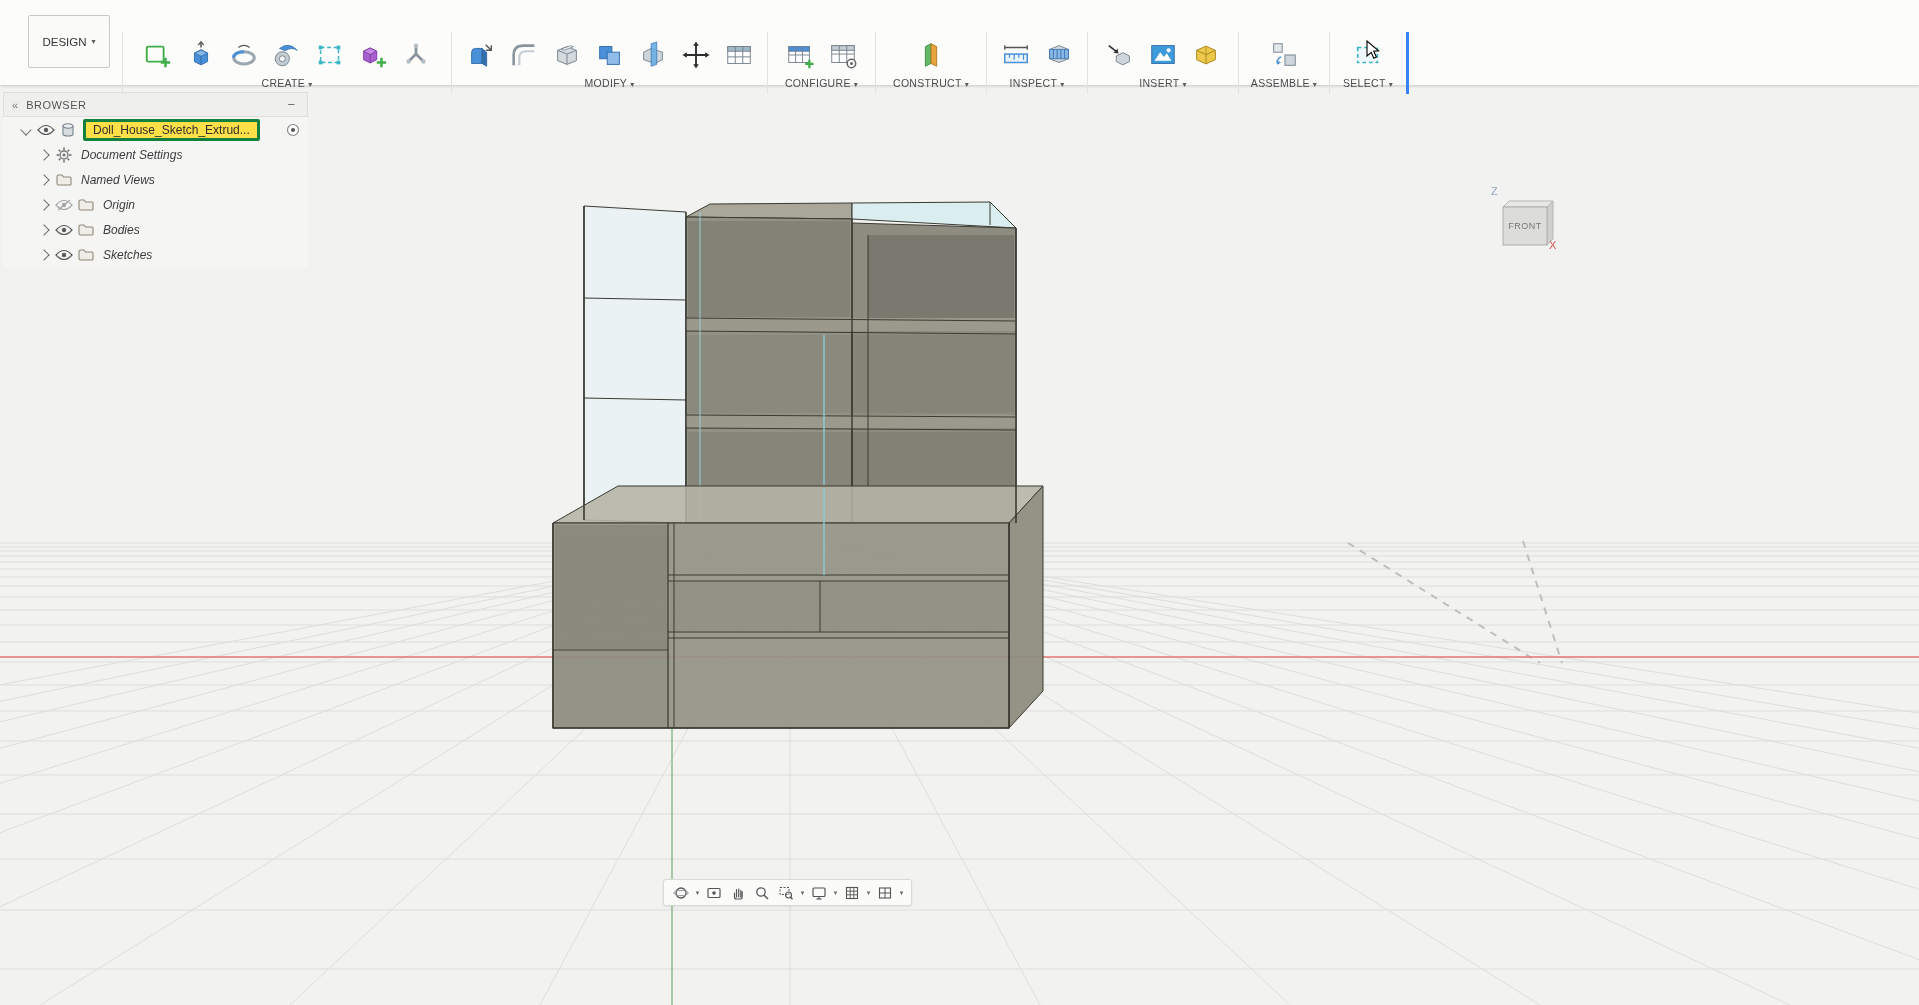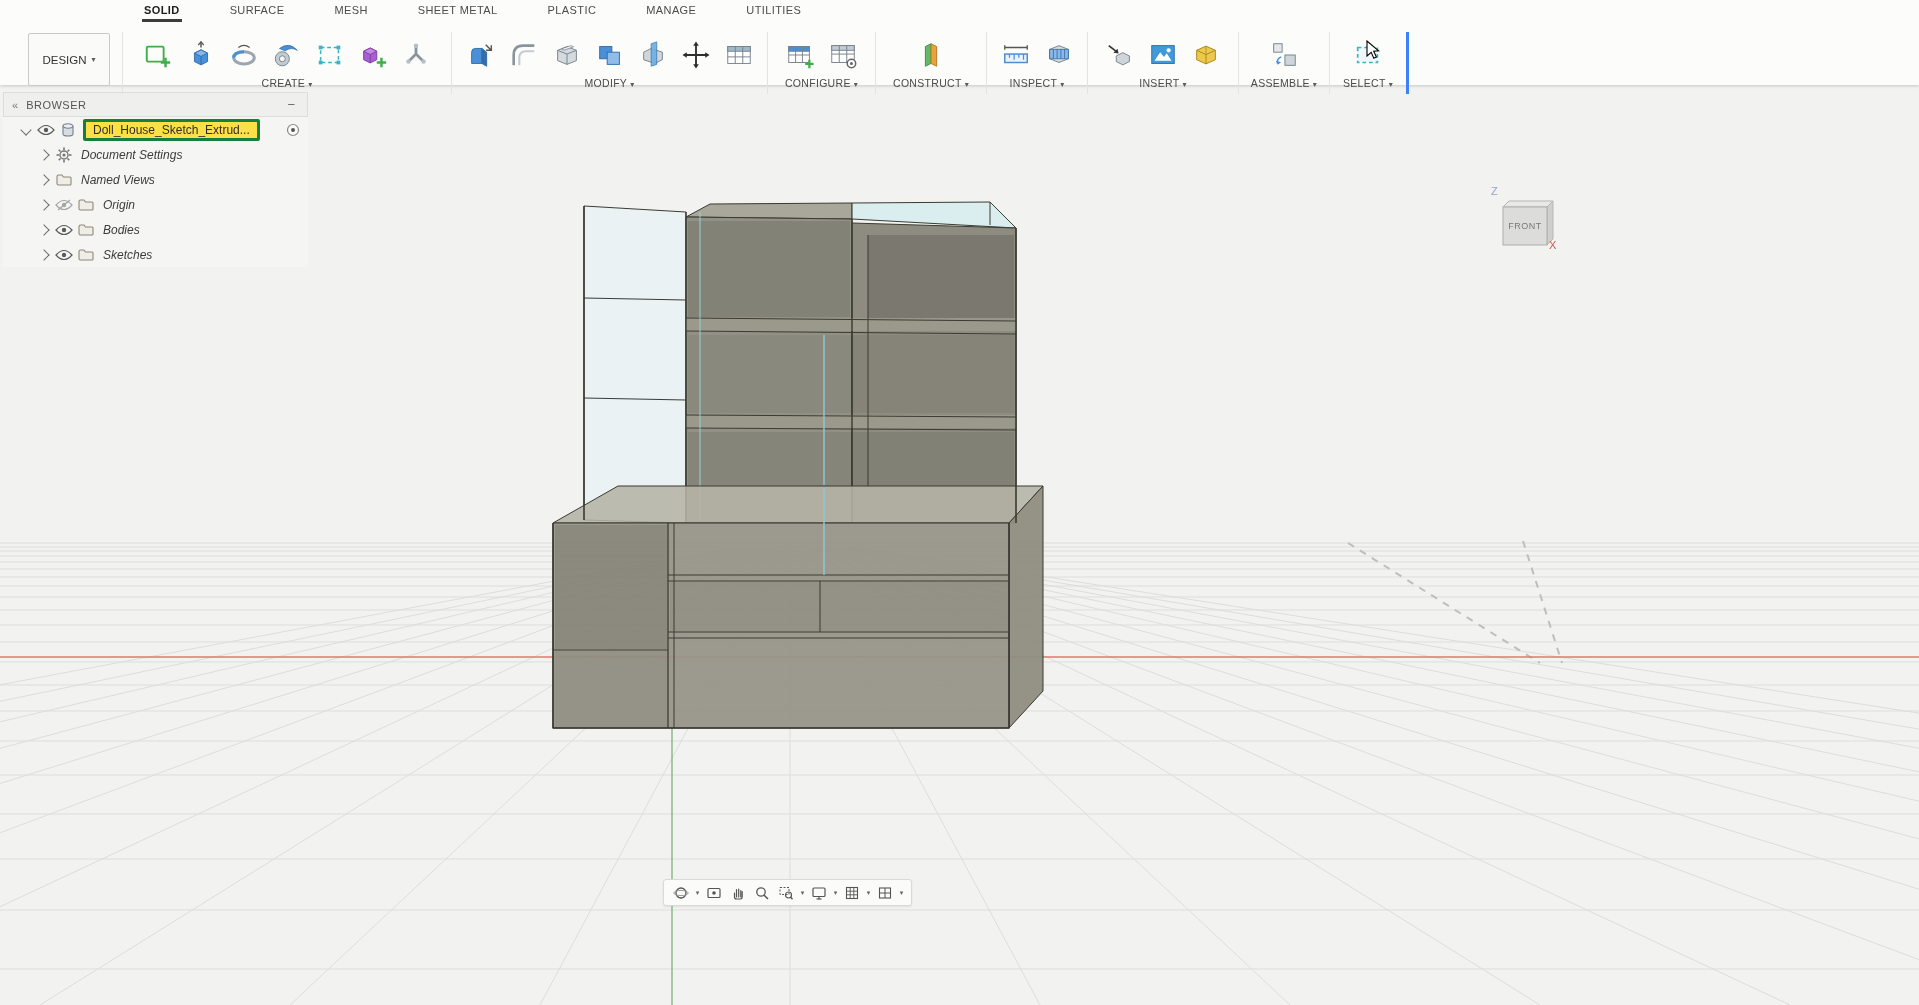--- a/index.html
+++ b/index.html
@@ -4,21 +4,21 @@
 <style>
   html,body{margin:0;padding:0;width:1919px;height:1005px;overflow:hidden;
     font-family:"Liberation Sans", sans-serif;background:#f2f2f0;}
   #app{position:relative;width:1919px;height:1005px;}
 
   
   .topbar{position:absolute;top:0;left:0;right:0;height:85px;background:#fcfcfb;
     box-shadow:0 1px 3px rgba(0,0,0,.18);z-index:10;}
   .design-btn{position:absolute;left:28px;top:15px;width:80px;height:51px;
     border:1px solid #c9c9c7;border-radius:2px;background:#fafaf9;display:flex;
-    align-items:center;justify-content:center;font-size:11.5px;color:#333;cursor:default;margin-top:18px;}
+    align-items:center;justify-content:center;font-size:11.5px;color:#333;cursor:default;}
   .design-btn .caret{margin-left:5px;}
   .tabs{position:absolute;left:142px;top:0;height:22px;display:flex;gap:46px;align-items:stretch;}
   .tab{font-size:11px;color:#4c4c4c;letter-spacing:.4px;display:flex;align-items:center;
     border-bottom:3px solid transparent;padding:0 2px;white-space:nowrap;}
   .tab.active{color:#1d1d1d;border-bottom-color:#3c3c3c;font-weight:bold;}
   .groups{position:absolute;left:122px;top:32px;height:62px;display:flex;}
   .group{border-left:1px solid #e3e3e1;display:flex;flex-direction:column;}
   .group:last-child{border-right:3px solid #3b82f6;}
   .gicons{flex:1;display:flex;align-items:center;justify-content:center;gap:7px;padding-top:1px;}
   .tbtn{width:36px;height:38px;display:flex;align-items:center;justify-content:center;border-radius:2px;}
@@ -72,29 +72,20 @@
 <body>
 
 <div id="app">
 
   <div class="topbar">
     <div class="design-btn">
       <span>DESIGN</span>
       <span class="caret">▾</span>
     </div>
 
-    <div class="tabs">
-      <div class="tab active">SOLID</div>
-      <div class="tab">SURFACE</div>
-      <div class="tab">MESH</div>
-      <div class="tab">SHEET METAL</div>
-      <div class="tab">PLASTIC</div>
-      <div class="tab">MANAGE</div>
-      <div class="tab">UTILITIES</div>
-    </div>
 
     <div class="groups">
 
       <div class="group" style="width:328px">
         <div class="gicons">
           <div class="tbtn">
               <svg viewBox="0 0 32 32">
                 <rect x="4" y="7" width="18" height="16" rx="1.5" fill="none" stroke="#3fae49" stroke-width="2"></rect>
                 <path d="M24 19 V29 M19 24 H29" stroke="#3fae49" stroke-width="2.6" fill="none"></path>
               </svg>

